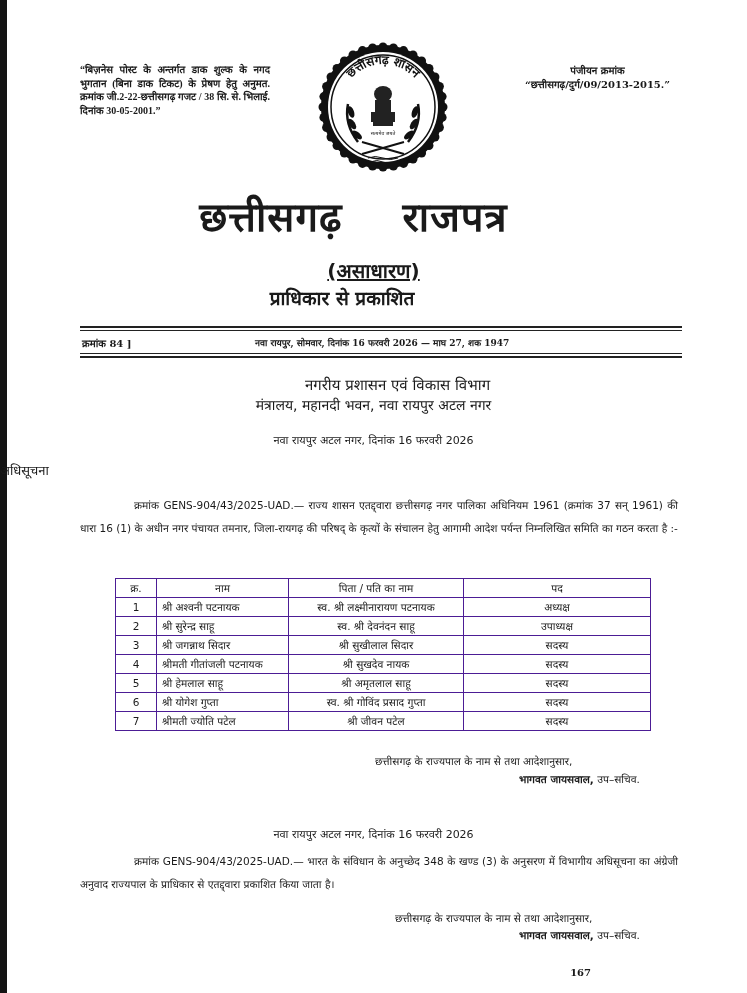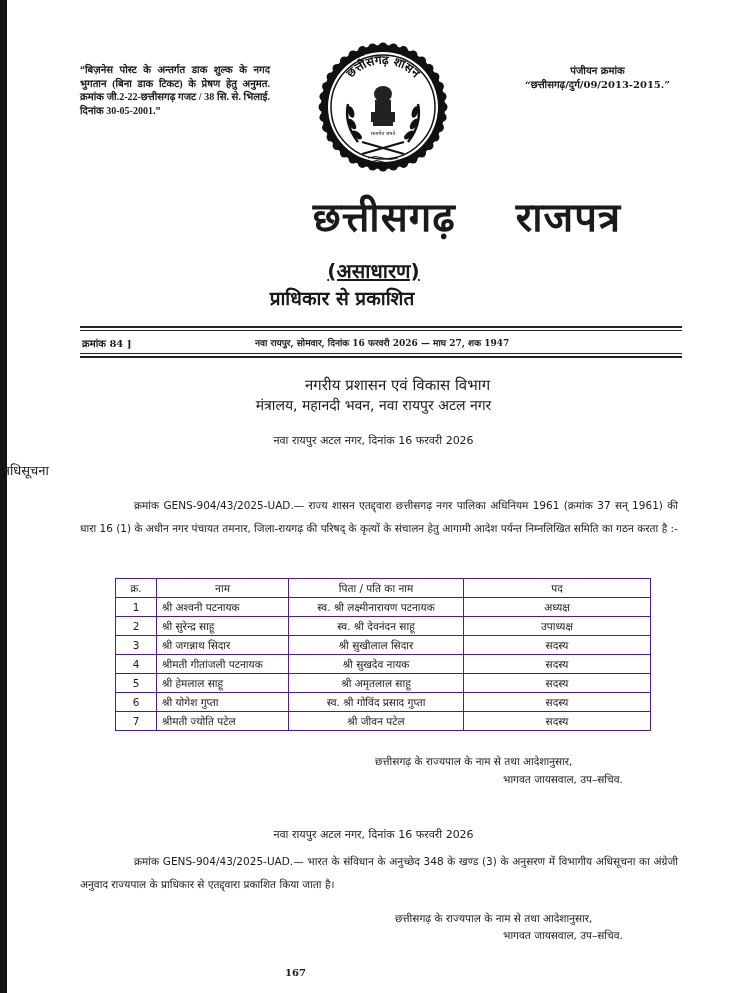--- a/index.html
+++ b/index.html
@@ -4,21 +4,21 @@
 <style>
   html, body { margin:0; padding:0; }
   body { width:747px; height:993px; background:#ffffff; position:relative; overflow:hidden;
          font-family:"DejaVu Sans", sans-serif; color:#1a1a1a; }
   .left-strip { position:absolute; left:0; top:0; width:7px; height:993px; background:#141414; }
   .abs { position:absolute; }
   .serif { font-family:"DejaVu Serif", serif; }
   .postal { left:80px; top:63px; width:190px; font-size:10px; line-height:13.5px; font-weight:bold; text-align:justify;font-family:Liberation Serif, serif; }
   .reg { left:505px; top:64px; width:185px; font-size:10px; line-height:14px; font-weight:bold; text-align:center; }
   .emblem { left:318px; top:42px; width:130px; height:130px; }
-  .masthead { left:0; width:621px; top:188px; text-align:right; font-size:40px; font-weight:bold; letter-spacing:1px; }
+  .masthead { left:0; width:621px; top:188px; text-align:center; font-size:40px; font-weight:bold; letter-spacing:1px;padding-left:43px; }
   .masthead span { display:inline-block; }
   .masthead .gap { width:60px; }
   .sub1 { left:0; width:747px; top:257px; text-align:center; font-size:20px; font-weight:bold;text-decoration:underline; }
   .sub2 { left:0; width:684px; top:285px; text-align:center; font-size:19px; font-weight:bold; }
   .rule { left:80px; width:602px; background:#222; }
   .issue-no { left:82px; top:336px; font-size:10px; font-weight:bold; }
   .issue-date { left:255px; top:336px; font-size:9px; font-weight:bold; }
   .dept { left:0; width:747px; top:374px; text-align:center; font-size:15px;margin-left:24px; }
   .addr { left:0; width:747px; top:395px; text-align:center; font-size:14px; }
   .date1 { left:0; width:747px; top:432px; text-align:center; font-size:11px; }
@@ -27,22 +27,22 @@
   .para .indent { display:inline-block; width:54px; }
   table.members { position:absolute; left:115px; top:578px; width:536px; border-collapse:collapse; font-size:10.5px; }
   table.members th, table.members td { border:1px solid #4c1d95; height:18px; padding:0 5px; font-weight:normal; }
   table.members th { text-align:center; }
   .c-sn { width:30px; text-align:center; }
   .c-name { width:121px; text-align:left; }
   .c-father { width:164px; text-align:center; }
   .c-post { text-align:center; }
   .sign-line { font-size:10.5px; }
   .sign-name { font-size:10.5px; }
-  .sign-name b { font-weight:normal; }
-  .page-no { left:0; width:591px; top:967px; text-align:center; font-size:10px; font-weight:bold; }
+  .sign-name b { font-weight:bold;margin-left:16px; }
+  .page-no { left:0; width:591px; top:967px; text-align:right; font-size:10px; font-weight:bold; }
 </style>
 </head>
 <body>
 
 <div class="left-strip"></div>
 
 <div class="abs postal serif">“बिज़नेस पोस्ट के अन्तर्गत डाक शुल्क के नगद भुगतान (बिना डाक टिकट) के प्रेषण हेतु अनुमत. क्रमांक जी.2-22-छत्तीसगढ़ गजट / 38 सि. से. भिलाई. दिनांक 30-05-2001.”</div>
 
 <div class="abs reg serif">
   <div>पंजीयन क्रमांक</div>

